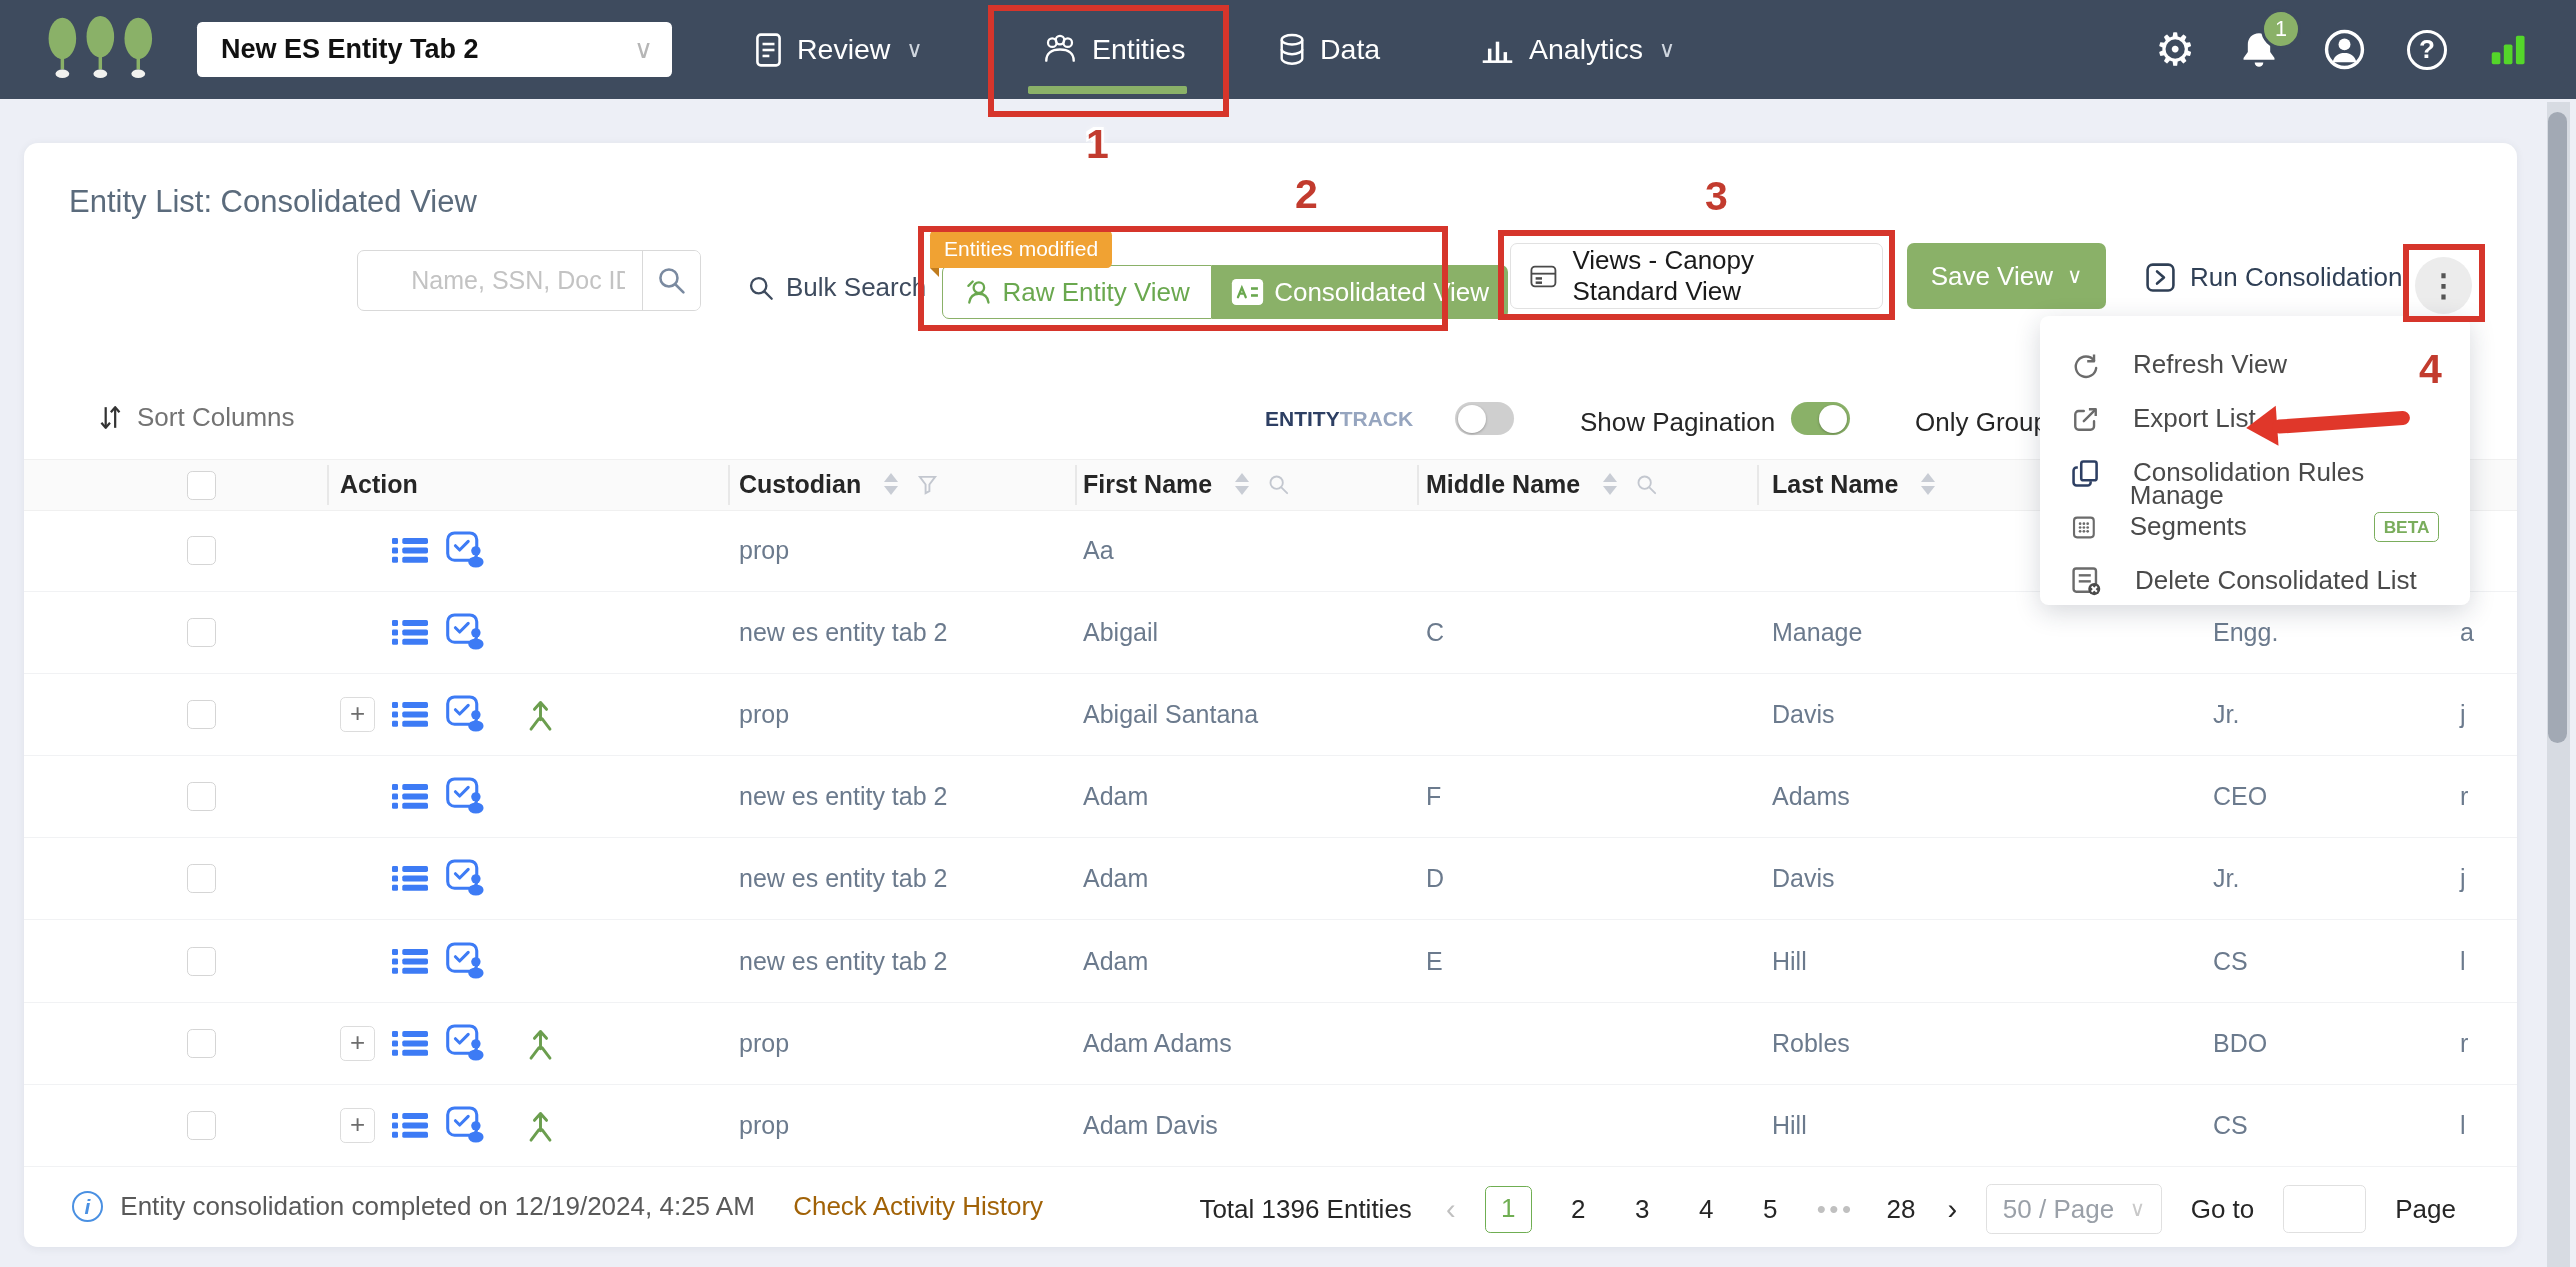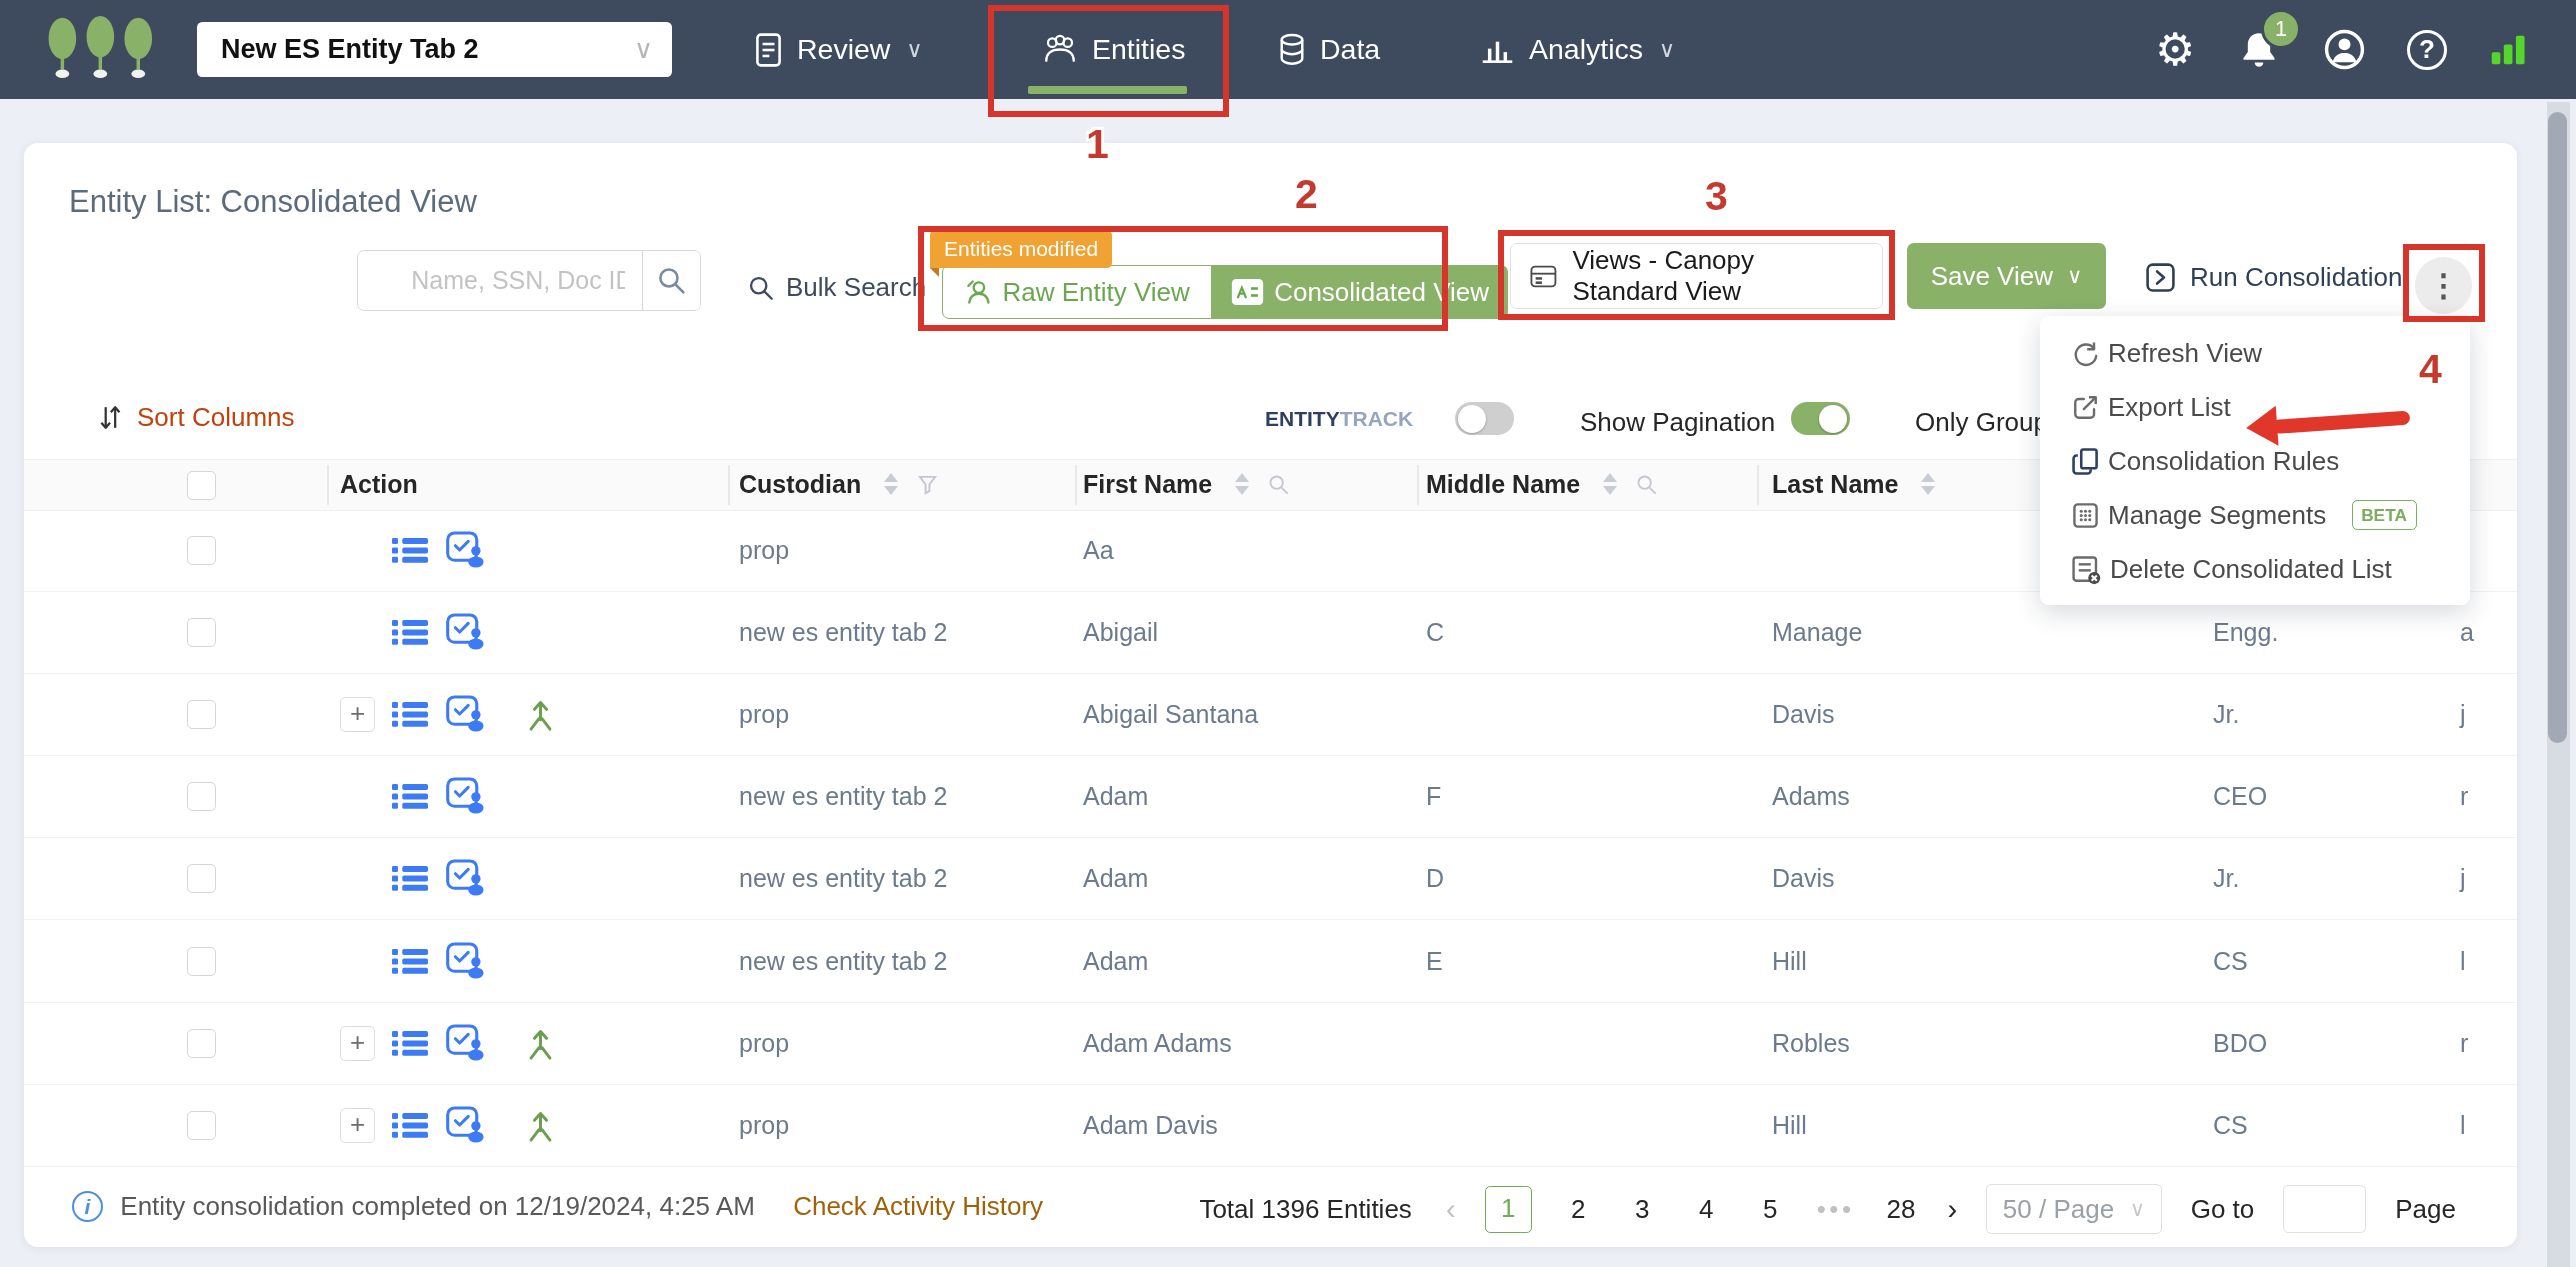--- a/index.html
+++ b/index.html
@@ -45,21 +45,21 @@
   .views-btn{position:absolute;left:1486px;top:100px;width:373px;height:66px;border:1.7px solid #e1e1e1;border-radius:7px;
     background:#fff;display:flex;align-items:center;gap:15.6px;padding:0 19px;box-sizing:border-box;font-size:26px;color:#1a1a1a;cursor:pointer;}
   .save-btn{position:absolute;left:1883px;top:100px;width:199px;height:66px;background:#8ab168;border-radius:7px;color:#fff;
     font-size:26px;display:flex;align-items:center;justify-content:center;gap:14px;cursor:pointer;}
   .save-btn .chev{font-size:21px;}
   .run-btn{position:absolute;left:2121px;top:119px;display:flex;align-items:center;gap:14px;font-size:26px;color:#2f3f55;cursor:pointer;}
   .kebab-btn{position:absolute;left:2391px;top:114px;width:57px;height:57px;border-radius:50%;background:#ececec;
     display:flex;align-items:center;justify-content:center;font-size:31px;font-weight:bold;color:#555;cursor:pointer;}
 
   
-  .sortcols{position:absolute;left:73px;top:259px;display:flex;align-items:center;gap:14px;font-size:26px;color:#c2410c;cursor:pointer;}
+  .sortcols{position:absolute;left:73px;top:259px;display:flex;align-items:center;gap:14px;font-size:26px;color:#737373;cursor:pointer;}
   .ettrack{position:absolute;left:1241px;top:264px;font-size:21px;font-weight:bold;}
   .ettrack .a{color:#2d3f63;} .ettrack .b{color:#96a5bf;}
   .toggle{position:absolute;width:59px;height:33px;border-radius:16.4px;cursor:pointer;}
   .toggle .knob{position:absolute;top:2.6px;width:28px;height:28px;border-radius:50%;background:#fff;box-shadow:0 0.9px 2.6px rgba(0,0,0,.3);}
   .toggle.off{background:#cfcfcf;} .toggle.off .knob{left:2.6px;}
   .toggle.on{background:#8ab168;} .toggle.on .knob{right:2.6px;}
   .showpag{position:absolute;left:1556px;top:264px;font-size:26px;color:#262626;}
   .onlygrp{position:absolute;left:1891px;top:264px;font-size:26px;color:#262626;white-space:nowrap;}
 
   
@@ -88,21 +88,21 @@
   .pg-num{min-width:35px;text-align:center;cursor:pointer;}
   .pg-num.active{width:47px;height:47px;line-height:43px;border:1.7px solid #6fae52;border-radius:5.2px;color:#6fae52;box-sizing:border-box;}
   .pg-arrow{color:#c0c0c0;font-size:29px;cursor:pointer;}
   .pg-dots{color:#c0c0c0;letter-spacing:3.5px;}
   .pg-size{border:1.7px solid #e0e0e0;border-radius:5.2px;height:48px;display:flex;align-items:center;gap:15.6px;padding:0 15.6px;color:#9aa0a8;cursor:pointer;}
   .goto-in{width:83px;height:48px;border:1.7px solid #e0e0e0;border-radius:5.2px;box-sizing:border-box;font-size:24px;text-align:center;outline:none;}
 
   
   .menu{position:absolute;left:2040px;top:316px;width:430px;height:289px;background:#fff;border-radius:8.6px;
     box-shadow:0 7px 26px rgba(30,40,60,.18);z-index:20;padding:10.4px 0;box-sizing:border-box;}
-  .menu-item{height:54px;display:flex;align-items:center;gap:8px;padding:0 31px;font-size:26px;color:#4a4a4a;cursor:pointer;}
+  .menu-item{height:54px;display:flex;align-items:flex-end;gap:33px;padding:0 31px;font-size:26px;color:#4a4a4a;cursor:pointer;}
   .beta{border:1.7px solid #7aad5c;color:#7aad5c;border-radius:5.2px;font-size:17.3px;font-weight:bold;padding:3.5px 8.6px;margin-left:17.3px;}
 
   
   .ann-box{position:absolute;border:6px solid #d6352b;box-sizing:border-box;z-index:30;pointer-events:none;}
   .ann-num{position:absolute;z-index:31;font-size:41px;font-weight:bold;color:#c23b2e;pointer-events:none;
     text-shadow:-2.6px -2.6px 0 #fff,2.6px -2.6px 0 #fff,-2.6px 2.6px 0 #fff,2.6px 2.6px 0 #fff,0 0 10.4px #fff;}
   .ann-arrow{position:absolute;left:2246px;top:402px;width:169px;height:40px;z-index:32;transform:rotate(-4deg);pointer-events:none;}
   .ann-arrow .shaft{position:absolute;left:26px;top:14px;width:138px;height:14px;background:#e0372a;border-radius:7px;}
   .ann-arrow .head{position:absolute;left:0;top:0;width:0;height:0;border-top:20px solid transparent;border-bottom:20px solid transparent;border-right:31px solid #e0372a;}
 

